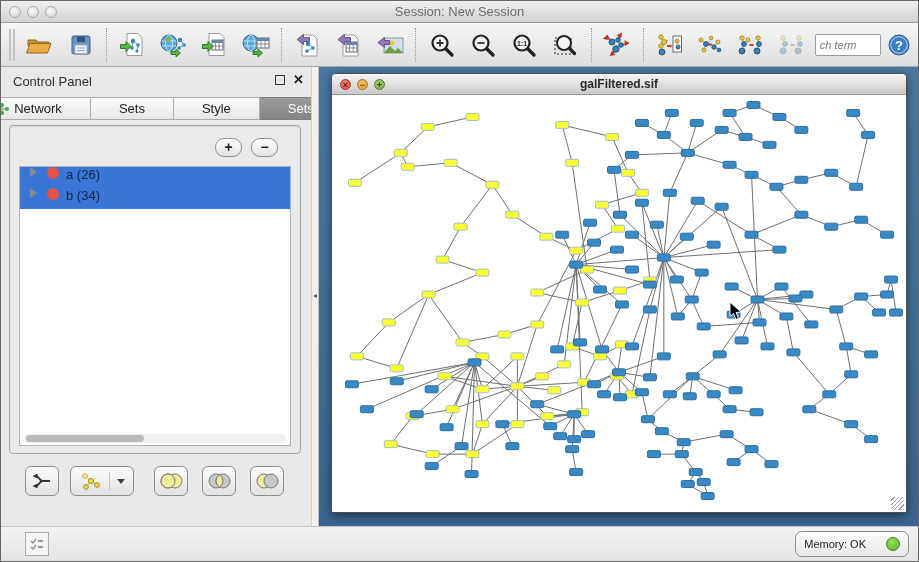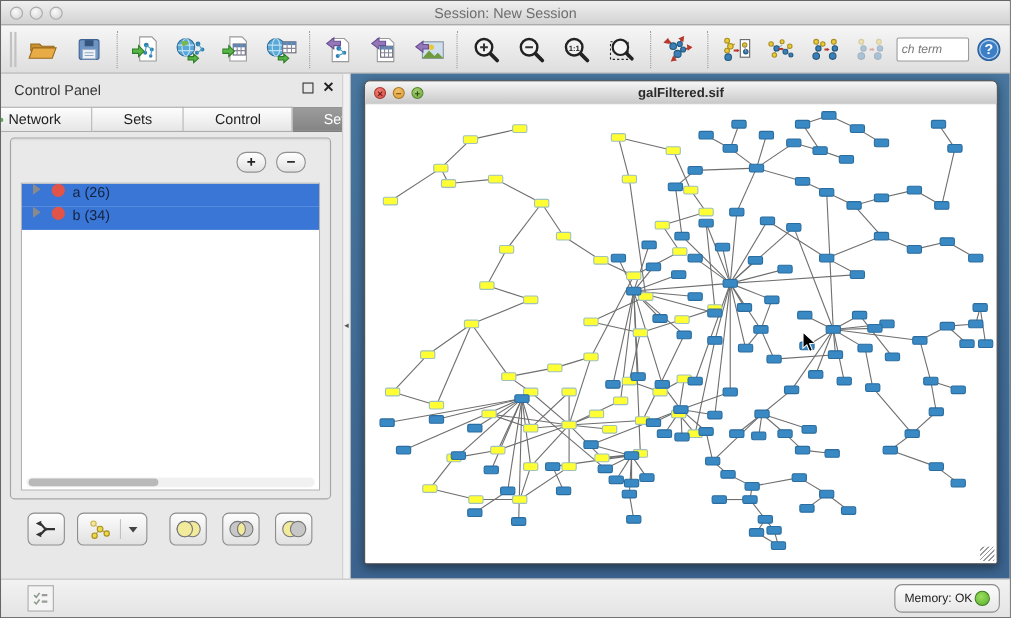--- a/index.html
+++ b/index.html
@@ -84,21 +84,21 @@
   .frame-canvas { position:absolute; left:1px; right:1px; top:21px; bottom:1px; background:#fff; overflow:hidden; }
   .resize-grip { position:absolute; right:1px; bottom:1px; width:13px; height:13px;
     background:repeating-linear-gradient(135deg, transparent 0 2px, #9a9a9a 2px 3px); }
   #cursor { position:absolute; left:396px; top:206px; }
 
   
   .sb-btn { position:absolute; left:24px; top:5px; width:24px; height:24px;
     border:1px solid #aaa; background:#f4f4f4; display:flex; align-items:center; justify-content:center; }
   .memory-pill { position:absolute; right:9px; top:4px; height:26px;
     border:1px solid #8d8d8d; border-radius:7px; background:linear-gradient(#fcfcfc,#e7e7e7);
-    display:flex; align-items:center; gap:2px; padding:0 8px; font-size:11px; color:#222; }
+    display:flex; align-items:center; gap:20px; padding:0 8px; font-size:11px; color:#222; }
   .memory-dot { width:14px; height:14px; border-radius:50%; border:1px solid #3f7d1d;
     background:radial-gradient(circle at 40% 35%, #9add5f, #58b02a); }
 </style>
 </head>
 <body>
 
 <div id="win">
 
   <div id="toolbar">
     <div class="grip"></div>
@@ -343,21 +343,21 @@
           <circle cx="4" cy="3" r="2" fill="#4aa84a"></circle>
             <circle cx="4" cy="11" r="2" fill="#4aa84a"></circle>
             <circle cx="9" cy="7" r="2" fill="#4aa84a"></circle>
         </svg>
         <span>Network</span>
       </div>
       <div class="cp-tab">
         <span>Sets</span>
       </div>
       <div class="cp-tab">
-        <span>Control</span>
+        <span>Style</span>
       </div>
       <div class="cp-tab active">
         <span>Sets</span>
       </div>
     </div>
     <div class="cp-body">
       <div class="pm-row">
         <div class="pm-btn">+</div>
         <div class="pm-btn">−</div>
       </div>

